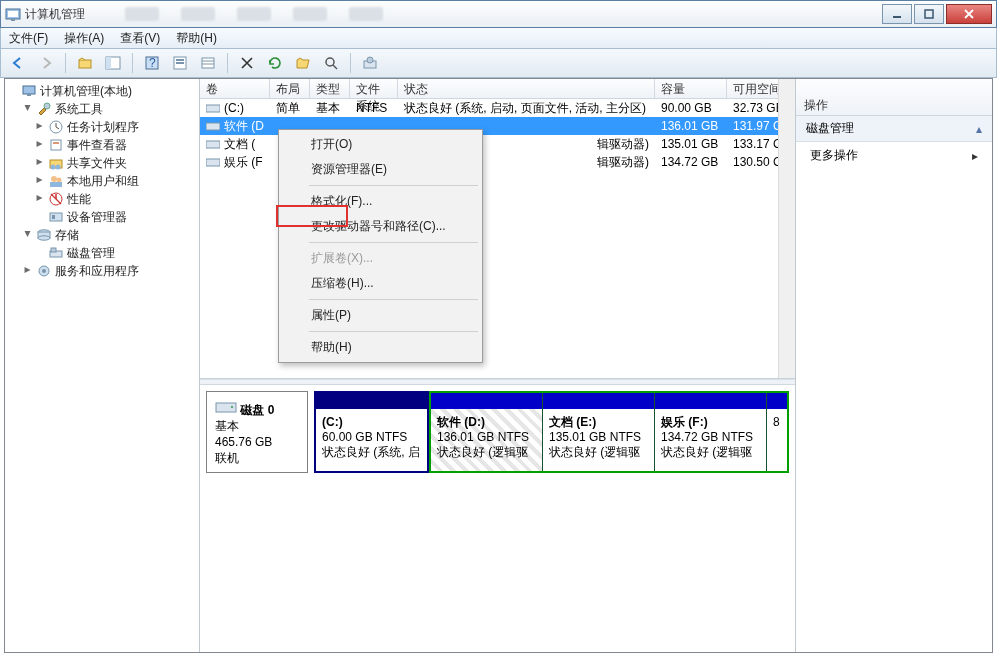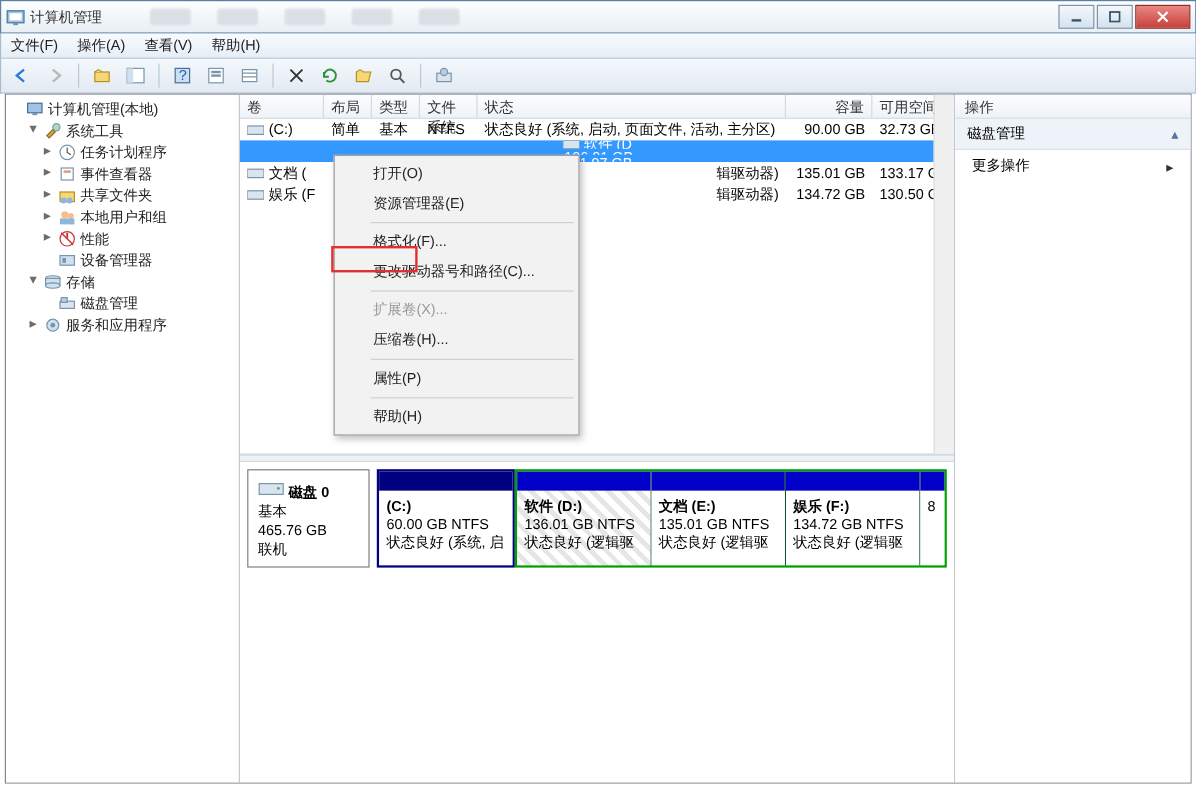--- a/index.html
+++ b/index.html
@@ -41,26 +41,26 @@
 .tree .tico { width:16px; height:16px; display:inline-flex; align-items:center; justify-content:center;}
 .tree-row .lbl { color:#222; }
 
 
 .vol-table { border-bottom:1px solid #c9d2db; position:relative;}
 .vol-head { display:flex; background: linear-gradient(#fdfdfe,#eef3f8); border-bottom:1px solid #cfd6de; height:20px; }
 .vol-head .col { border-right:1px solid #d3dae1; padding: 2px 6px; color:#333; cursor:default;}
 .vol-body .vrow { display:flex; height:18px; align-items:center; }
 .vol-body .vrow .col { padding: 0 6px; white-space:nowrap; overflow:hidden; }
 .vol-body .vrow .col.first { display:flex; align-items:center; gap:4px; }
-.vrow.selected { background:#3399ff; color:#fff;flex-direction:column; }
+.vrow.selected { background:#3399ff; color:#fff; }
 .vrow.selected .col { color:#fff; }
 .drive-ico { width:14px; height:12px; display:inline-block; }
 
 .col.c-vol { width:70px;} .col.c-layout{width:40px;} .col.c-type{width:40px;} .col.c-fs{width:48px;}
-.col.c-status{flex:1;} .col.c-cap{width:72px;text-align:right;} .col.c-free{width:68px; border-right:none;}
+.col.c-status{flex:1;} .col.c-cap{width:72px;} .col.c-free{width:68px; border-right:none;}
 
 
 .splitter { height:6px; background:#eef2f6; border-top:1px solid #d9e0e7; border-bottom:1px solid #d0d8e0; cursor:row-resize;}
 
 
 .disk-area { flex:1; background:#fff; overflow:auto; padding:6px;}
 .disk-row { display:flex; align-items:stretch; gap:6px;}
 .disk-info { width:120px; border:1px solid #808080; background:#fff; padding:6px 8px; line-height:16px;}
 .parts { display:flex; gap:0; border:2px solid #00a000;}
 .part { border-right:1px solid #14532d; width:112px; display:flex; flex-direction:column; }
@@ -68,21 +68,21 @@
 .part .part-head { height:16px; background:#0000c8; }
 .part .part-body { flex:1; padding:6px 6px; background:#fff; line-height:15px; overflow:hidden;}
 .part.selected .part-body { background: repeating-linear-gradient(45deg,#fff,#fff 5px,#e6e6e6 5px,#e6e6e6 9px);}
 .part.outer { border:2px solid #000080; width:115px;}
 .part.outer .part-head{ background:#000080;}
 .part.small { width:20px;}
 .part b{ font-weight:bold;}
 .parts-wrap { display:flex;}
 
 
-.right-head { height:20px; background: linear-gradient(#fdfdfe,#eef3f8); border-bottom:1px solid #cfd6de; padding:2px 8px; color:#333;}
+.right-head { height:20px; background: linear-gradient(#fdfdfe,#eef3f8); border-bottom:1px solid #cfd6de; padding:18px 8px; color:#333;}
 .right-sect { background:#eef3f9; border-bottom:1px solid #d8e0e8; padding:4px 10px; display:flex; justify-content:space-between; align-items:center; cursor:default;}
 .right-sect .arrow { color:#5573a6;}
 .right-item { padding:5px 14px; display:flex; justify-content:space-between; align-items:center; cursor:default;}
 .right-item .chev{ color:#333;}
 
 
 .ctxmenu { position:absolute; left:278px; top:129px; width:205px; background:#f2f2f2; border:1px solid #9c9c9c; box-shadow:2px 3px 6px rgba(0,0,0,.25); padding:2px; z-index:20;}
 .ctxmenu .citem { padding:4px 18px 4px 30px; color:#222; cursor:default; white-space:nowrap;}
 .ctxmenu .citem.disabled{ color:#9a9a9a;}
 .ctxmenu .csep { height:1px; background:#d0d0d0; margin:3px 2px 3px 28px;}

